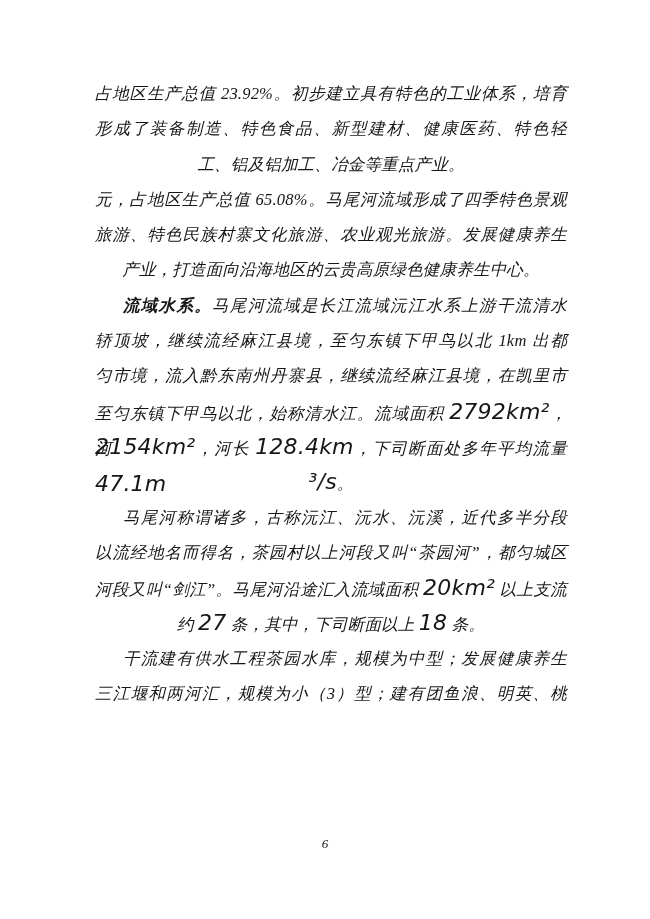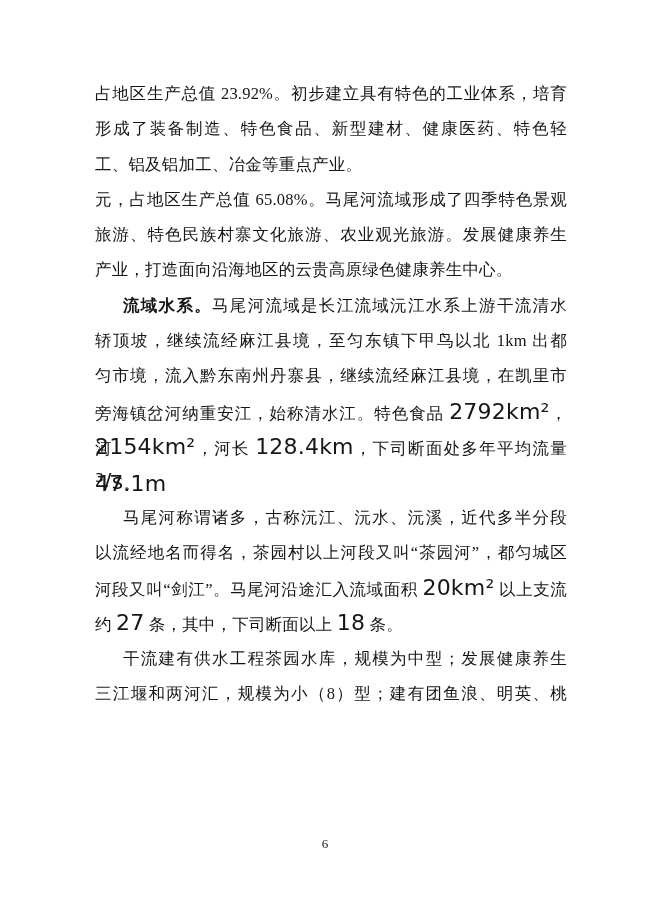--- a/index.html
+++ b/index.html
@@ -4,32 +4,33 @@
 <style>
   html,body { margin:0; padding:0; background:#ffffff; }
   .page {
     position:relative;
     width:650px;
     height:919px;
     background:#ffffff;
     font-family:"Liberation Serif","DejaVu Serif",serif;
     color:#161616;
     overflow:hidden;
+    font-style:italic;
   }
   .text-block {
     position:absolute;
     left:95px;
     top:76px;
     width:472px;
   }
   .line {
     height:35.3px;
     line-height:35.3px;
     font-size:16.5px;
-    text-align:left;
+    text-align:center;
     letter-spacing:0.2px;
   }
   .line.j {
     text-align:justify;
     text-align-last:justify;
     text-justify:inter-character;
   }
   .line.ind { text-indent:28px; }
   .line.heading { font-weight:bold; text-indent:30px; }
   span.bold { font-weight:bold; }
@@ -55,24 +56,24 @@
   <div class="text-block">
       <div class="line j"><span>占地区生产总值 23.92%。初步建立具有特色的工业体系，培育</span></div>
       <div class="line j"><span>形成了装备制造、特色食品、新型建材、健康医药、特色轻</span></div>
       <div class="line"><span>工、铝及铝加工、冶金等重点产业。</span></div>
       <div class="line j"><span>元，占地区生产总值 65.08%。马尾河流域形成了四季特色景观</span></div>
       <div class="line j"><span>旅游、特色民族村寨文化旅游、农业观光旅游。发展健康养生</span></div>
       <div class="line"><span>产业，打造面向沿海地区的云贵高原绿色健康养生中心。</span></div>
       <div class="line j ind"><span class="bold">流域水系。</span><span>马尾河流域是长江流域沅江水系上游干流清水</span></div>
       <div class="line j"><span>轿顶坡，继续流经麻江县境，至匀东镇下甲鸟以北 1km 出都</span></div>
       <div class="line j"><span>匀市境，流入黔东南州丹寨县，继续流经麻江县境，在凯里市</span></div>
-      <div class="line j"><span>旁海镇岔河纳重安江，始称清水江。特色食品 </span><span class="num">2792km²</span><span>，河</span></div>
+      <div class="line j"><span>至匀东镇下甲鸟以北，始称清水江。流域面积 </span><span class="num">2792km²</span><span>，河</span></div>
       <div class="line j"><span class="num">2154km²</span><span>，河长 </span><span class="num">128.4km</span><span>，下司断面处多年平均流量 </span><span class="num">47.1m</span></div>
       <div class="line"><span class="num">³/s</span><span>。</span></div>
       <div class="line j ind"><span>马尾河称谓诸多，古称沅江、沅水、沅溪，近代多半分段</span></div>
       <div class="line j"><span>以流经地名而得名，茶园村以上河段又叫“茶园河”，都匀城区</span></div>
       <div class="line j"><span>河段又叫“剑江”。马尾河沿途汇入流域面积 </span><span class="num">20km²</span><span> 以上支流</span></div>
       <div class="line"><span>约 </span><span class="num">27</span><span> 条，其中，下司断面以上 </span><span class="num">18</span><span> 条。</span></div>
       <div class="line j ind"><span>干流建有供水工程茶园水库，规模为中型；发展健康养生</span></div>
-      <div class="line j"><span>三江堰和两河汇，规模为小（8）型；建有团鱼浪、明英、桃</span></div>
+      <div class="line j"><span>三江堰和两河汇，规模为小（3）型；建有团鱼浪、明英、桃</span></div>
     </div>
   <div class="page-num">6</div>
 </div>
 
 </body></html>

